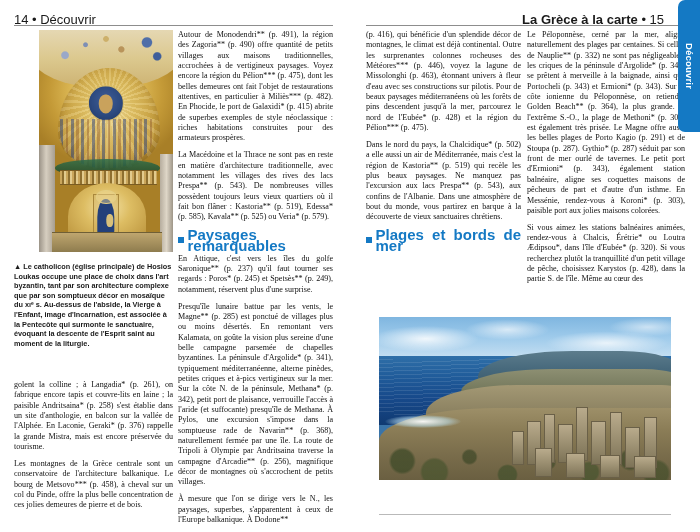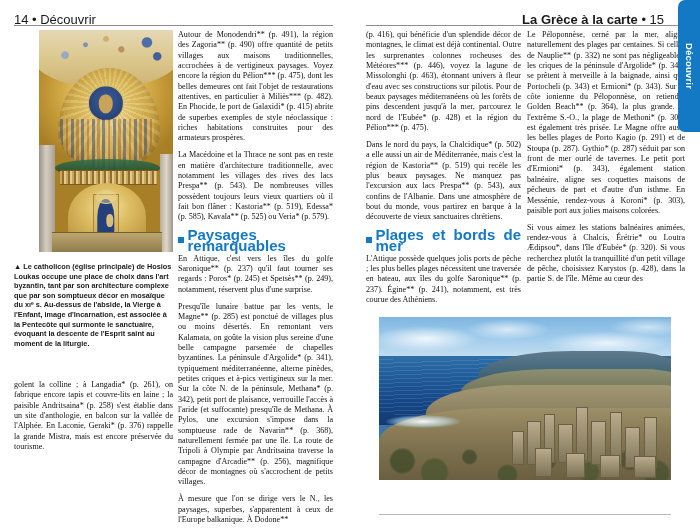--- a/index.html
+++ b/index.html
@@ -390,20 +390,21 @@
     <div class="mos-virgin"></div>
     <div class="mos-col-left"></div>
     <div class="mos-col-right"></div>
     <div class="mos-floor"></div>
   </div>
 
   <div class="cap-mosaic">▲ Le catholicon (église principale) de Hosios Loukas occupe une place de choix dans l'art byzantin, tant par son architecture complexe que par son somptueux décor en mosaïque du xıᵉ s. Au-dessus de l'abside, la Vierge à l'Enfant, image d'Incarnation, est associée à la Pentecôte qui surmonte le sanctuaire, évoquant la descente de l'Esprit saint au moment de la liturgie.</div>
 
   <div class="col col-1">
     <p>golent la colline ; à Langadia* (p. 261), on fabrique encore tapis et couvre-lits en laine ; la paisible Andritsaina* (p. 258) s'est établie dans un site d'anthologie, en balcon sur la vallée de l'Alphée. En Laconie, Geraki* (p. 376) rappelle la grande Mistra, mais est encore préservée du tourisme.</p>
+    <p>Les montagnes de la Grèce centrale sont un conservatoire de l'architecture balkanique. Le bourg de Metsovo*** (p. 458), à cheval sur un col du Pinde, offre la plus belle concentration de ces jolies demeures de pierre et de bois.</p>
   </div>
 
   <div class="col col-2">
     <p>Autour de Monodendri** (p. 491), la région des Zagoria** (p. 490) offre quantité de petits villages aux maisons traditionnelles, accrochées à de vertigineux paysages. Voyez encore la région du Pélion*** (p. 475), dont les belles demeures ont fait l'objet de restaurations attentives, en particulier à Miliès*** (p. 482). En Phocide, le port de Galaxidi* (p. 415) abrite de superbes exemples de style néoclassique : riches habitations construites pour des armateurs prospères.</p>
     <p>La Macédoine et la Thrace ne sont pas en reste en matière d'architecture traditionnelle, avec notamment les villages des rives des lacs Prespa** (p. 543). De nombreuses villes possèdent toujours leurs vieux quartiers où il fait bon flâner : Kastoria** (p. 519), Edessa* (p. 585), Kavala** (p. 525) ou Veria* (p. 579).</p>
     <div class="sec-head">
       <span class="sec-square"></span>
       <span>Paysages remarquables</span>
     </div>
     <p>En Attique, c'est vers les îles du golfe Saronique** (p. 237) qu'il faut tourner ses regards : Poros* (p. 245) et Spetsès** (p. 249), notamment, réservent plus d'une surprise.</p>
@@ -411,21 +412,20 @@
     <p>À mesure que l'on se dirige vers le N., les paysages, superbes, s'apparentent à ceux de l'Europe balkanique. À Dodone**</p>
   </div>
 
   <div class="col col-3">
     <p>(p. 416), qui bénéficie d'un splendide décor de montagnes, le climat est déjà continental. Outre les surprenantes colonnes rocheuses des Météores*** (p. 446), voyez la lagune de Missolonghi (p. 463), étonnant univers à fleur d'eau avec ses constructions sur pilotis. Pour de beaux paysages méditerranéens où les forêts de pins descendent jusqu'à la mer, parcourez le nord de l'Eubée* (p. 428) et la région du Pélion*** (p. 475).</p>
     <p>Dans le nord du pays, la Chalcidique* (p. 502) a elle aussi un air de Méditerranée, mais c'est la région de Kastoria** (p. 519) qui recèle les plus beaux paysages. Ne manquez pas l'excursion aux lacs Prespa** (p. 543), aux confins de l'Albanie. Dans une atmosphère de bout du monde, vous partirez en barque à la découverte de vieux sanctuaires chrétiens.</p>
     <div class="sec-head">
       <span class="sec-square"></span>
       <span>Plages et bords de mer</span>
     </div>
-    <p>L'Attique possède quelques jolis ports de pêche ; les plus belles plages nécessitent une traversée en bateau, aux îles du golfe Saronique** (p. 237). Égine** (p. 241), notamment, est très courue des Athéniens.</p>
   </div>
 
   <div class="col col-4">
     <p>Le Péloponnèse, cerné par la mer, aligne naturellement des plages par centaines. Si celles de Nauplie** (p. 332) ne sont pas négligeables, les criques de la péninsule d'Argolide* (p. 341) se prêtent à merveille à la baignade, ainsi que Portocheli (p. 343) et Ermioni* (p. 343). Sur la côte ionienne du Péloponnèse, on retiendra Golden Beach** (p. 364), la plus grande. À l'extrême S.-O., la plage de Methoni* (p. 301) est également très prisée. Le Magne offre aussi les belles plages de Porto Kagio (p. 291) et de Stoupa (p. 287). Gythio* (p. 287) séduit par son front de mer ourlé de tavernes. Le petit port d'Ermioni* (p. 343), également station balnéaire, aligne ses coquettes maisons de pêcheurs de part et d'autre d'un isthme. En Messénie, rendez-vous à Koroni* (p. 303), paisible port aux jolies maisons colorées.</p>
     <p>Si vous aimez les stations balnéaires animées, rendez-vous à Chalcis, Érétrie* ou Loutra Ædipsou*, dans l'île d'Eubée* (p. 320). Si vous recherchez plutôt la tranquillité d'un petit village de pêche, choisissez Karystos (p. 428), dans la partie S. de l'île. Même au cœur des</p>
   </div>
 
   <div class="photo-coast">
     <div class="co-sky"></div>
     <div class="co-clouds"></div>

